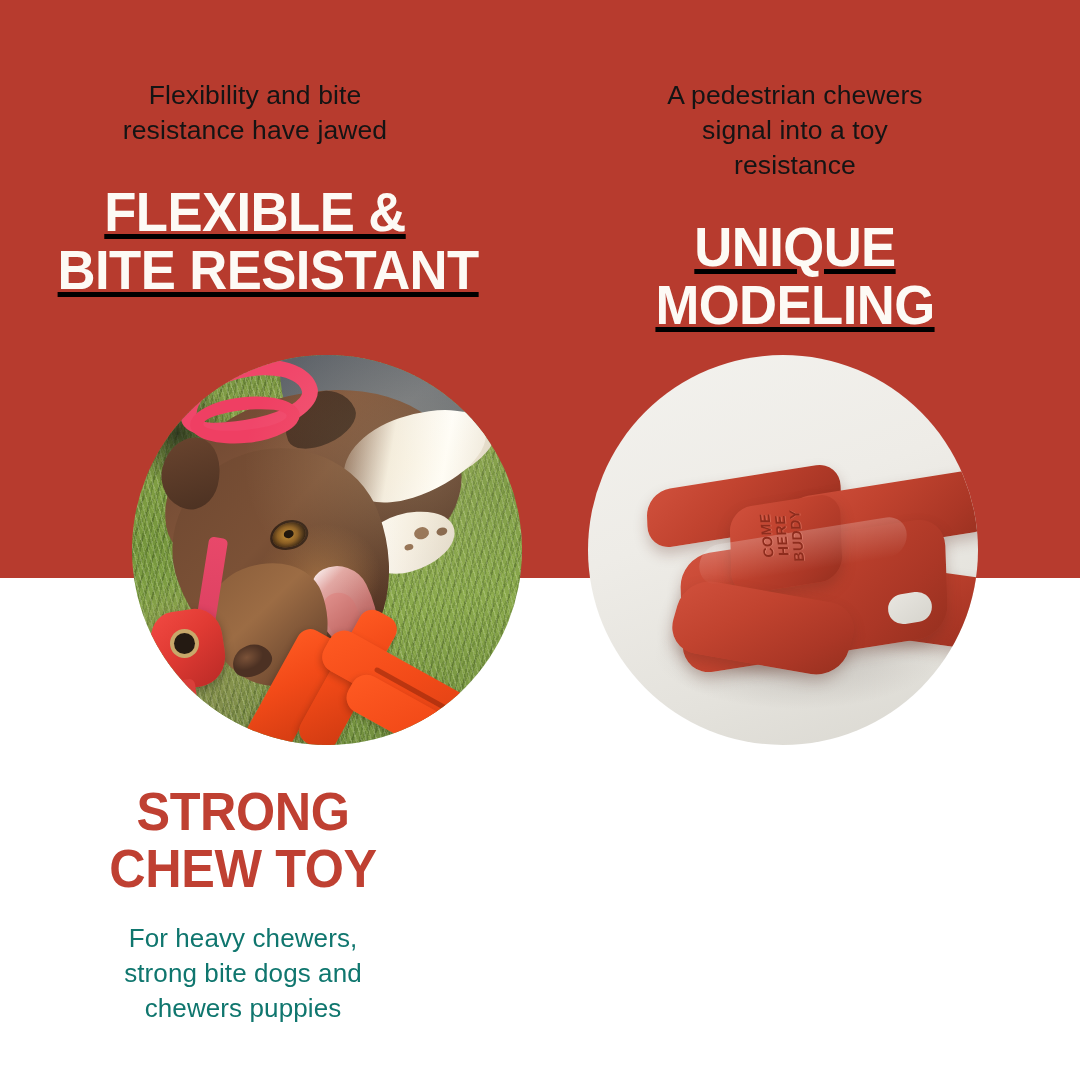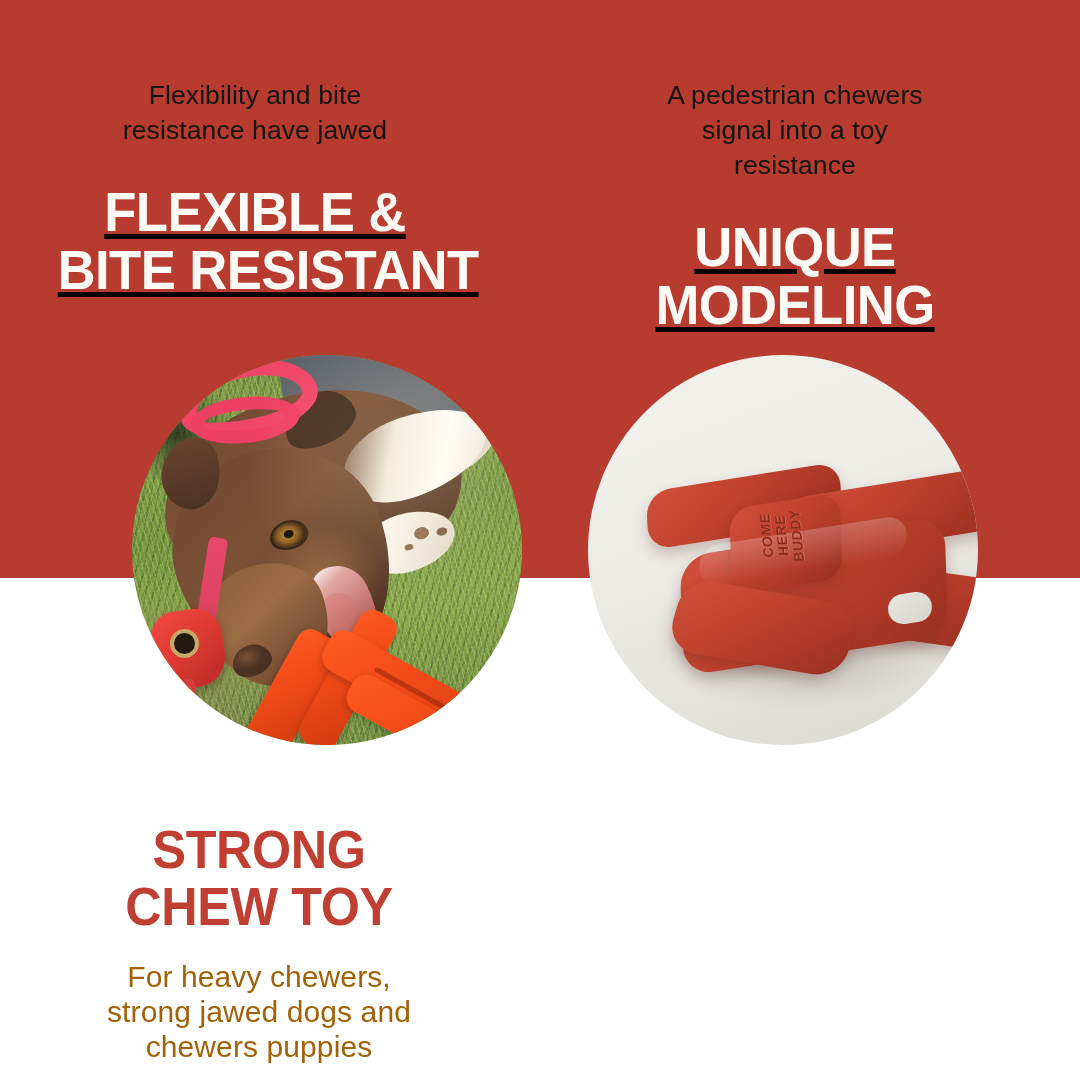--- a/index.html
+++ b/index.html
@@ -399,41 +399,41 @@
     white-space: nowrap;
   }
 
   
   .bot-col {
     position: absolute;
     top: 783px;
     width: 430px;
     text-align: center;
   }
-  .bot-col.left  { left: 44px; margin-top: 38px; }
+  .bot-col.left  { left: 28px; }
   .bot-col.right { left: 580px; }
 
   .bot-head .hl {
     display: block;
     color: #bf4032;
     font-weight: 700;
     font-size: 53px;
     line-height: 57px;
     letter-spacing: -0.4px;
     transform: scaleX(0.95);
     transform-origin: center;
     white-space: nowrap;
   }
   .bot-body {
     margin-top: 24px;
   }
   .bot-body .bl {
     display: block;
-    color: #a16207;
-    font-size: 30px;
+    color: #0f766e;
+    font-size: 26px;
     line-height: 35px;
     font-weight: 400;
     letter-spacing: 0.1px;
   }
 </style>
 </head>
 <body>
 
 <div id="infographic">
 
@@ -517,19 +517,19 @@
     </div>
   </div>
 
   <div class="bot-col left">
     <div class="bot-head">
       <span class="hl">STRONG</span>
       <span class="hl">CHEW TOY</span>
     </div>
     <div class="bot-body">
       <span class="bl">For heavy chewers,</span>
-      <span class="bl">strong jawed dogs and</span>
+      <span class="bl">strong bite dogs and</span>
       <span class="bl">chewers puppies</span>
     </div>
   </div>
 
 
 </div>
 
 </body></html>

